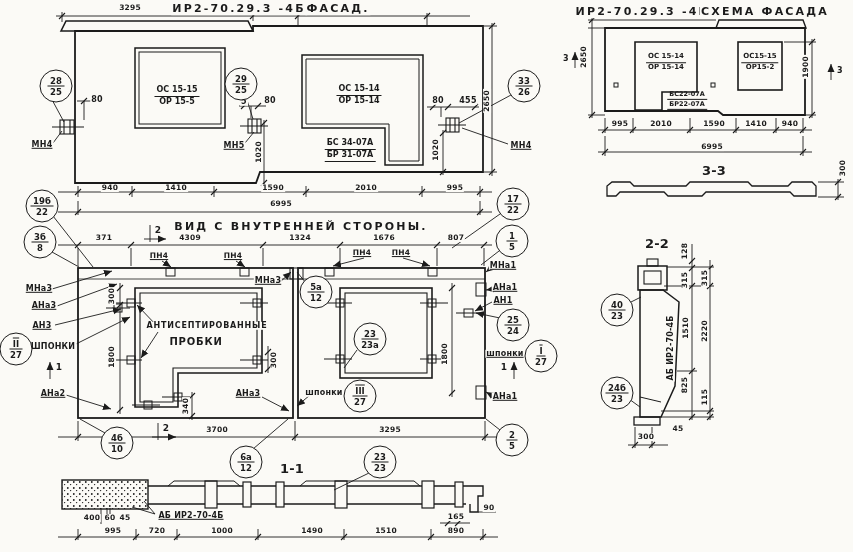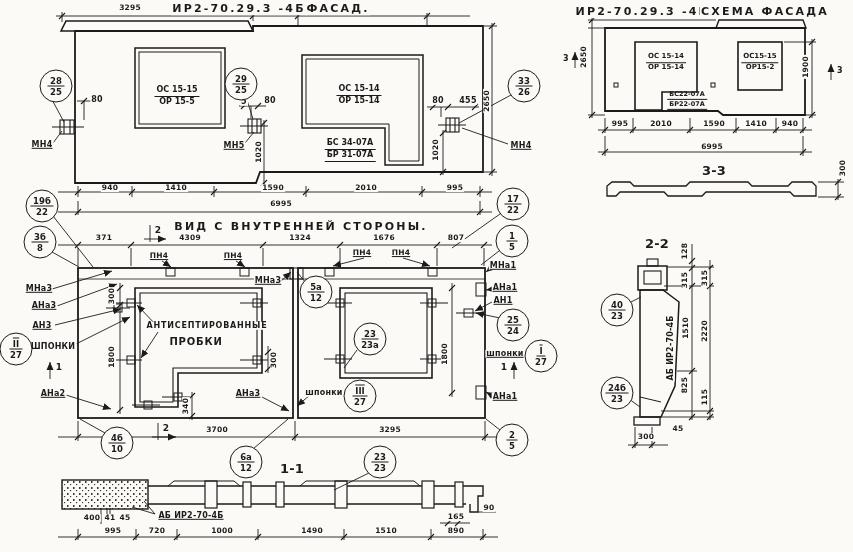--- a/index.html
+++ b/index.html
@@ -412,21 +412,21 @@
   <div class="call" style="left:246px;top:462px">
     <span class="ct">6а</span>
         <span class="cb">12</span>
   </div>
   <div class="call" style="left:380px;top:462px">
     <span class="ct">23</span>
         <span class="cb">23</span>
   </div>
   <span class="t t8 ul" style="left:191px;top:516px">АБ ИР2-70-4Б</span>
   <span class="t" style="left:92px;top:518px">400</span>
-  <span class="t" style="left:110px;top:518px">41</span>
+  <span class="t" style="left:110px;top:518px">60</span>
   <span class="t" style="left:125px;top:518px">45</span>
   <span class="t" style="left:113px;top:531px">995</span>
   <span class="t" style="left:157px;top:531px">720</span>
   <span class="t" style="left:222px;top:531px">1000</span>
   <span class="t" style="left:312px;top:531px">1490</span>
   <span class="t" style="left:386px;top:531px">1510</span>
   <span class="t" style="left:456px;top:531px">890</span>
   <span class="t" style="left:456px;top:517px">165</span>
   <span class="t" style="left:489px;top:508px">90</span>
 

